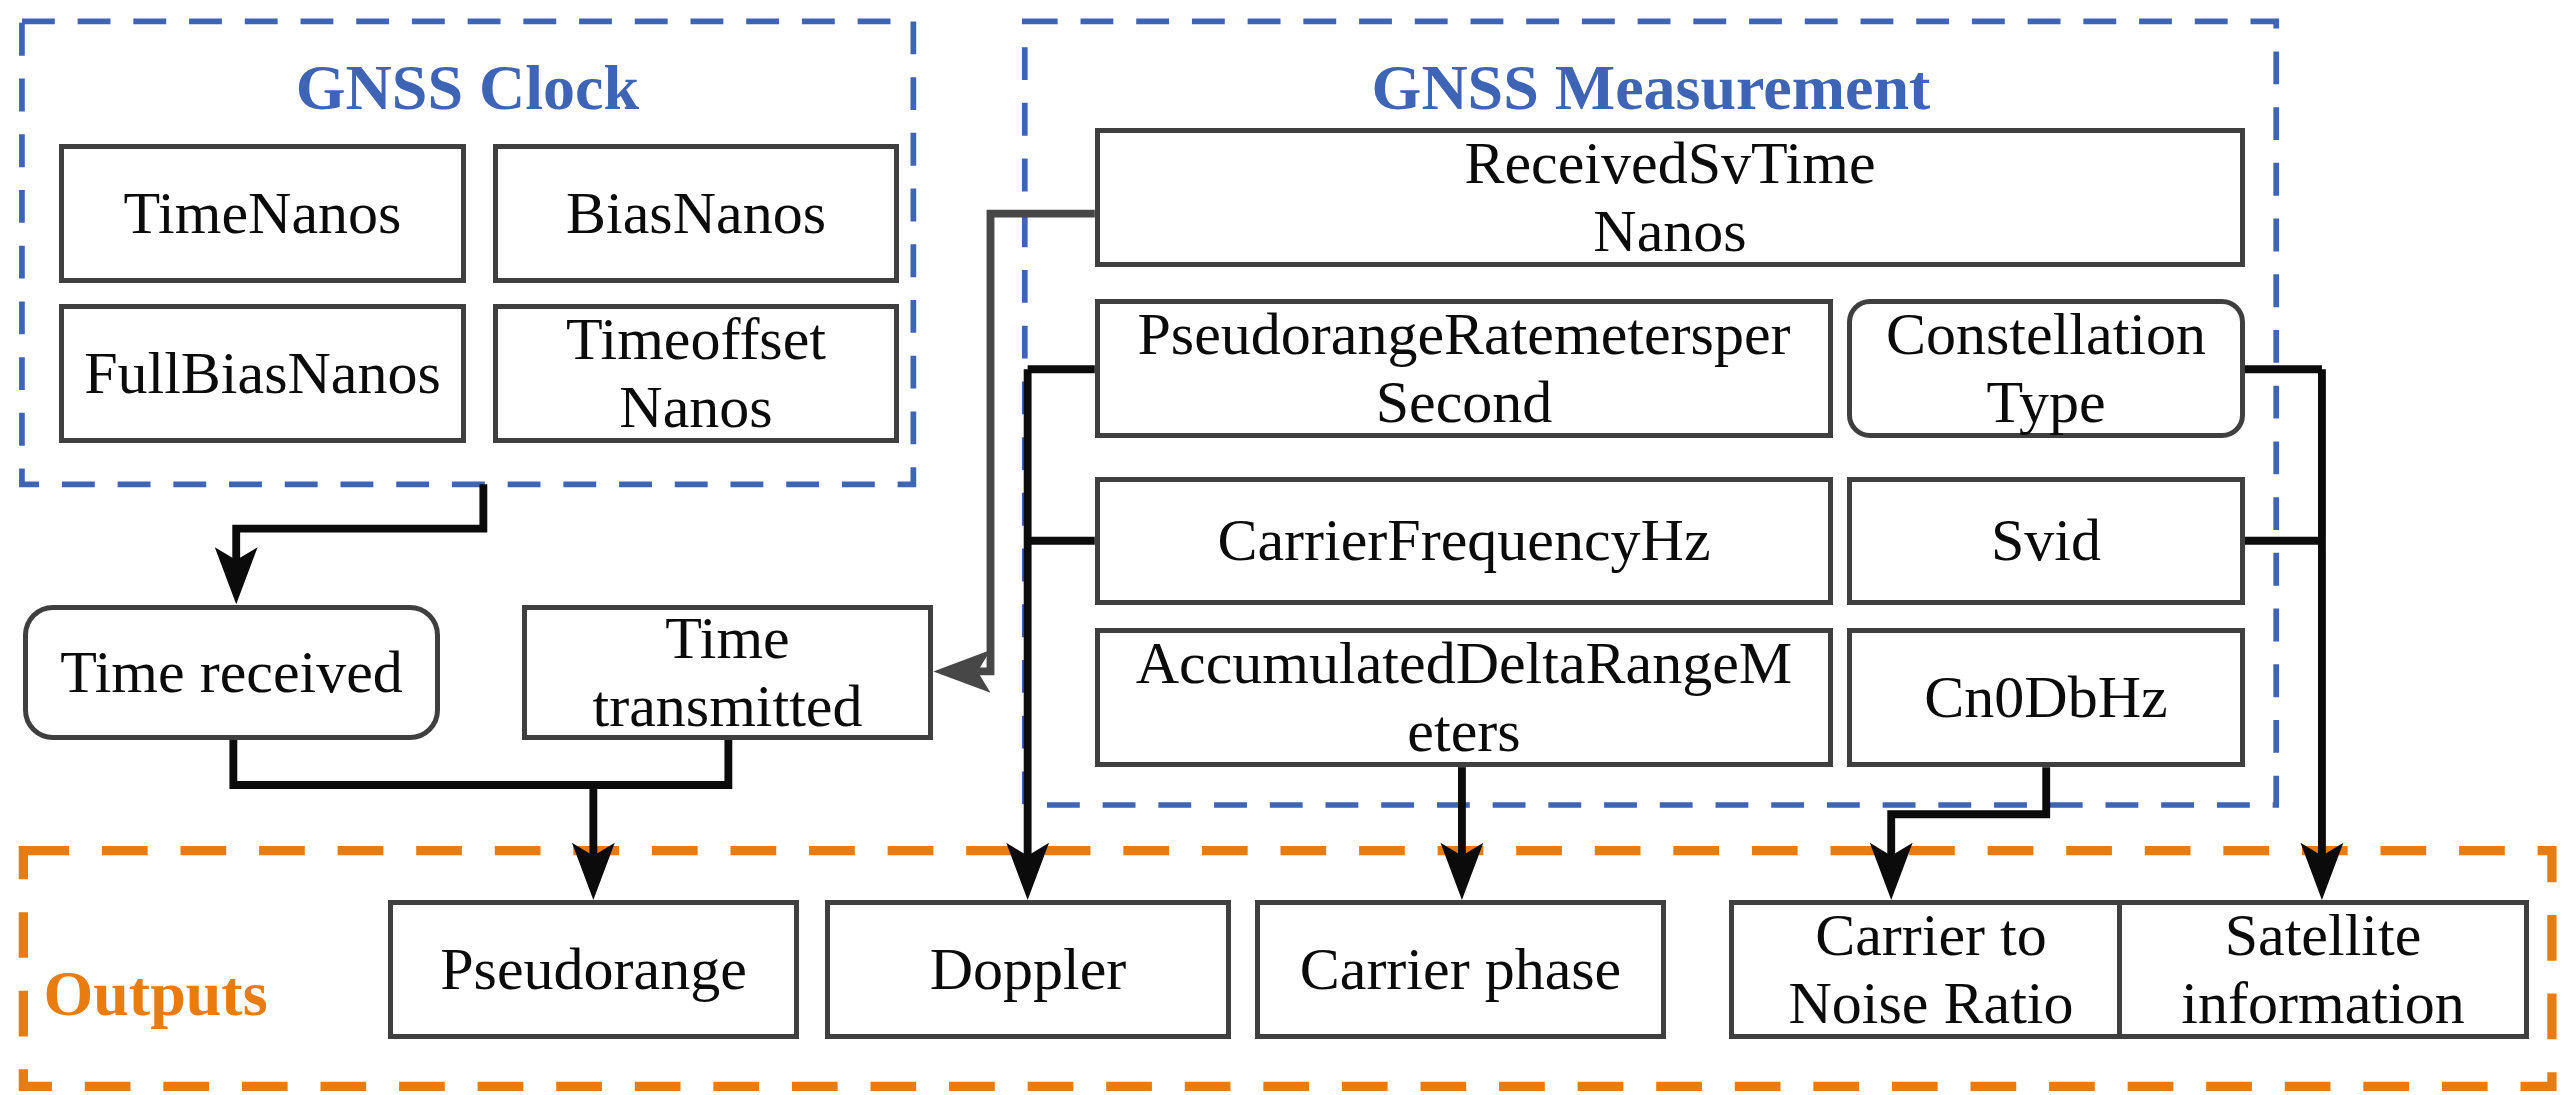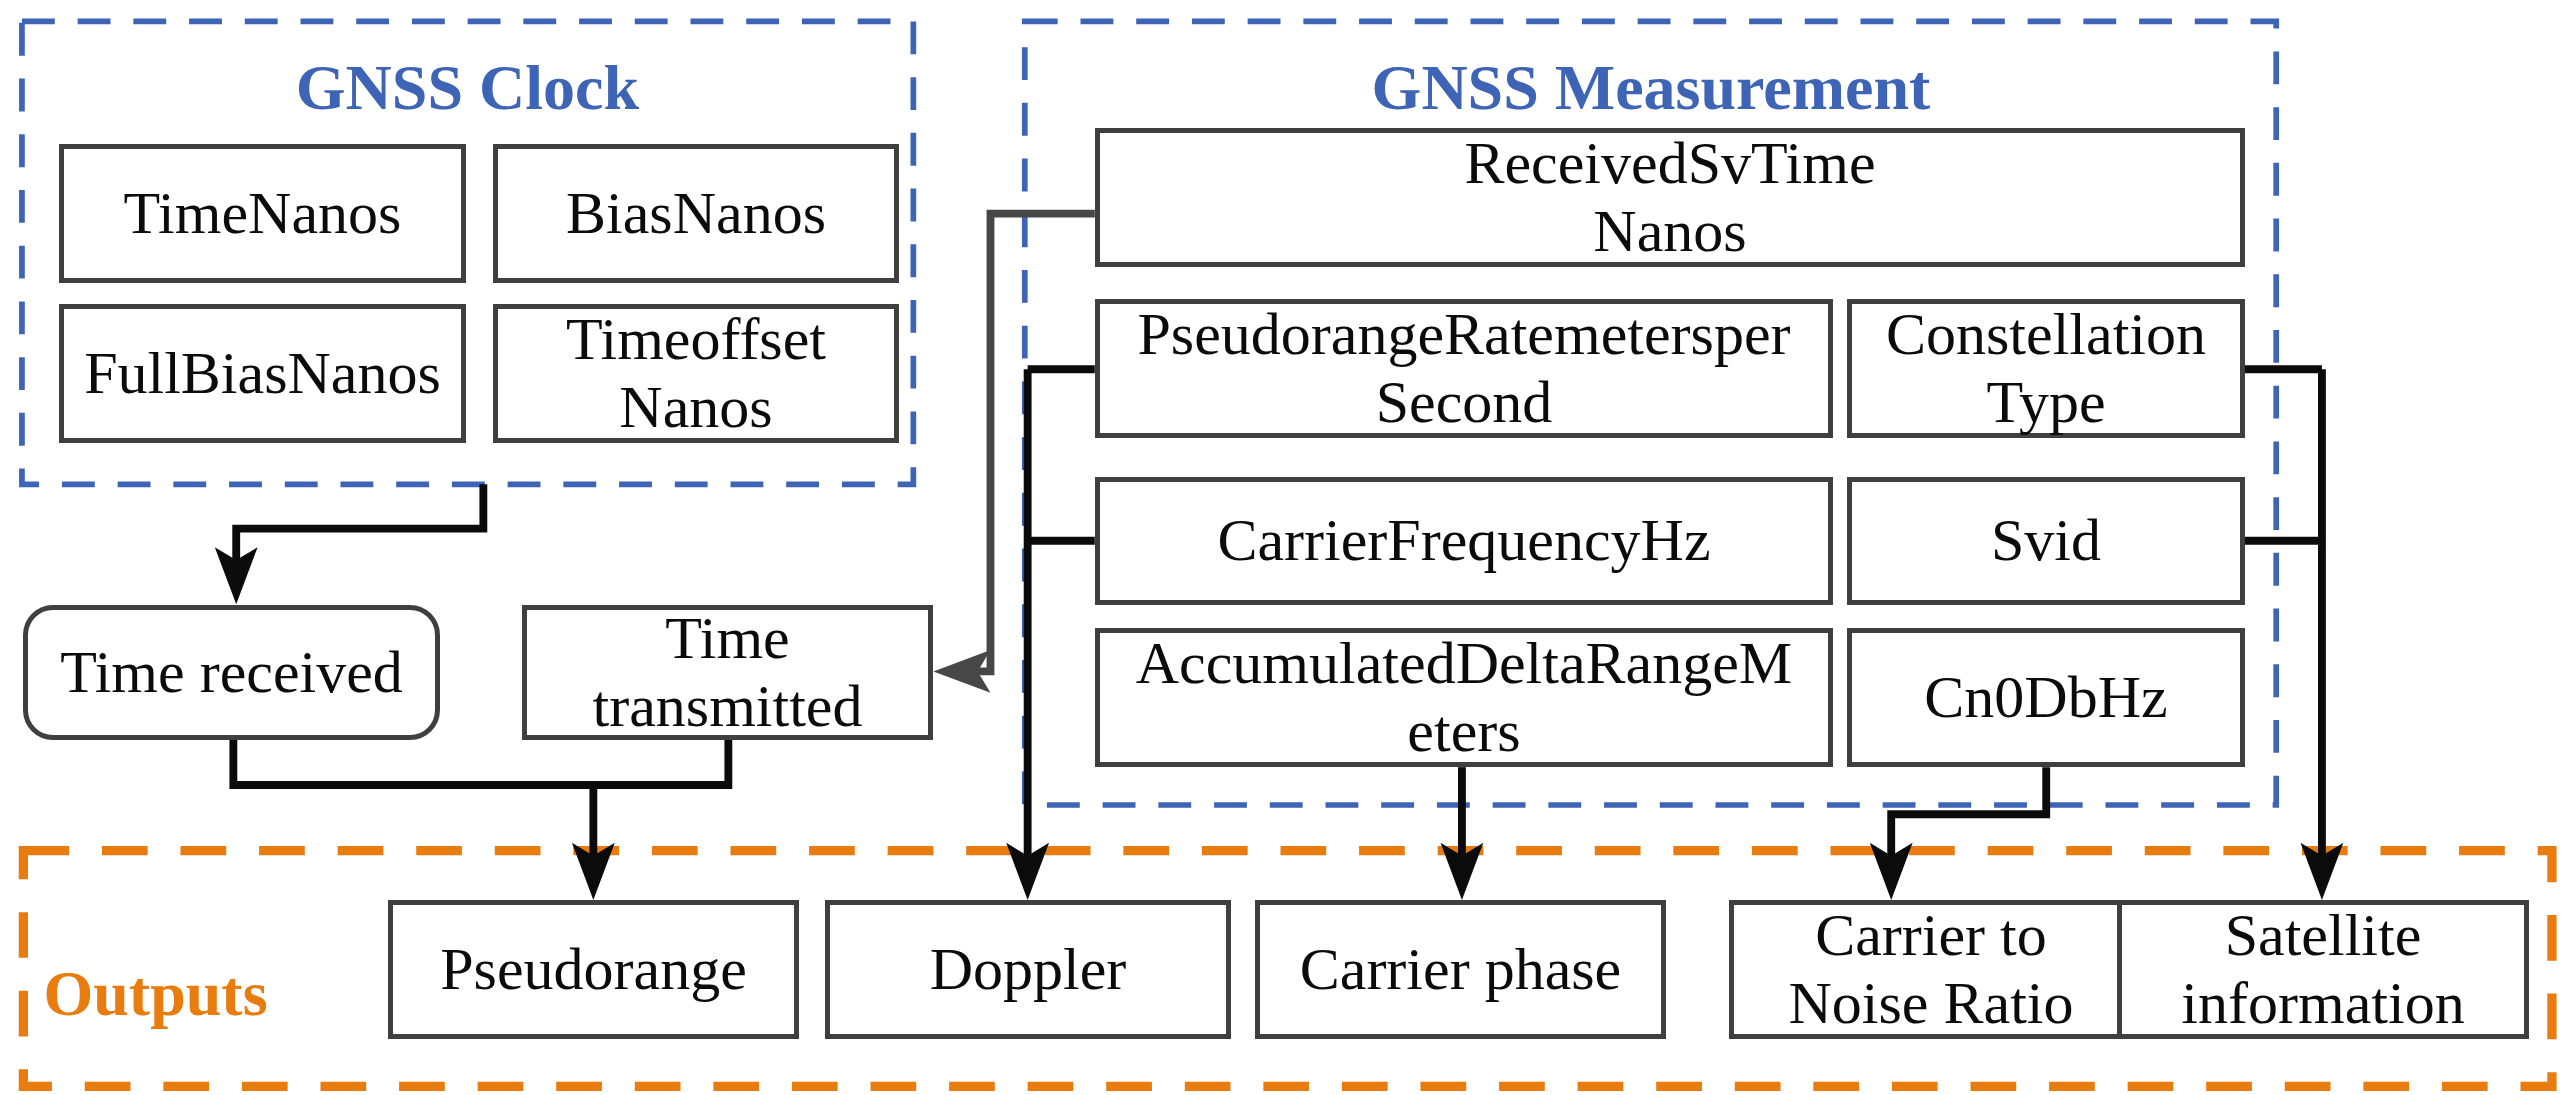--- a/index.html
+++ b/index.html
@@ -87,21 +87,21 @@
   <div class="box" style="left:493px;top:144px;width:406px;height:139px;">BiasNanos</div>
   <div class="box" style="left:59px;top:304px;width:407px;height:139px;">FullBiasNanos</div>
   <div class="box" style="left:493px;top:304px;width:406px;height:139px;">Timeoffset
 Nanos</div>
 
   <div class="group-title" style="left:1025px;top:56px;width:1252px;">GNSS Measurement</div>
   <div class="box" style="left:1095px;top:128px;width:1150px;height:139px;">ReceivedSvTime
 Nanos</div>
   <div class="box" style="left:1095px;top:299px;width:738px;height:139px;">PseudorangeRatemetersper
 Second</div>
-  <div class="box" style="left:1847px;top:299px;width:398px;height:139px;">Constellation
+  <div class="box" style="left:1847px;top:299px;width:398px;height:139px;border-radius:23px;">Constellation
 Type</div>
   <div class="box" style="left:1095px;top:477px;width:738px;height:128px;">CarrierFrequencyHz</div>
   <div class="box" style="left:1847px;top:477px;width:398px;height:128px;">Svid</div>
   <div class="box" style="left:1095px;top:628px;width:738px;height:139px;">AccumulatedDeltaRangeM
 eters</div>
   <div class="box" style="left:1847px;top:628px;width:398px;height:139px;">Cn0DbHz</div>
 
   <div class="box" style="left:23px;top:605px;width:417px;height:135px;border-radius:30px;">Time received</div>
   <div class="box" style="left:522px;top:605px;width:411px;height:135px;">Time
 transmitted</div>

